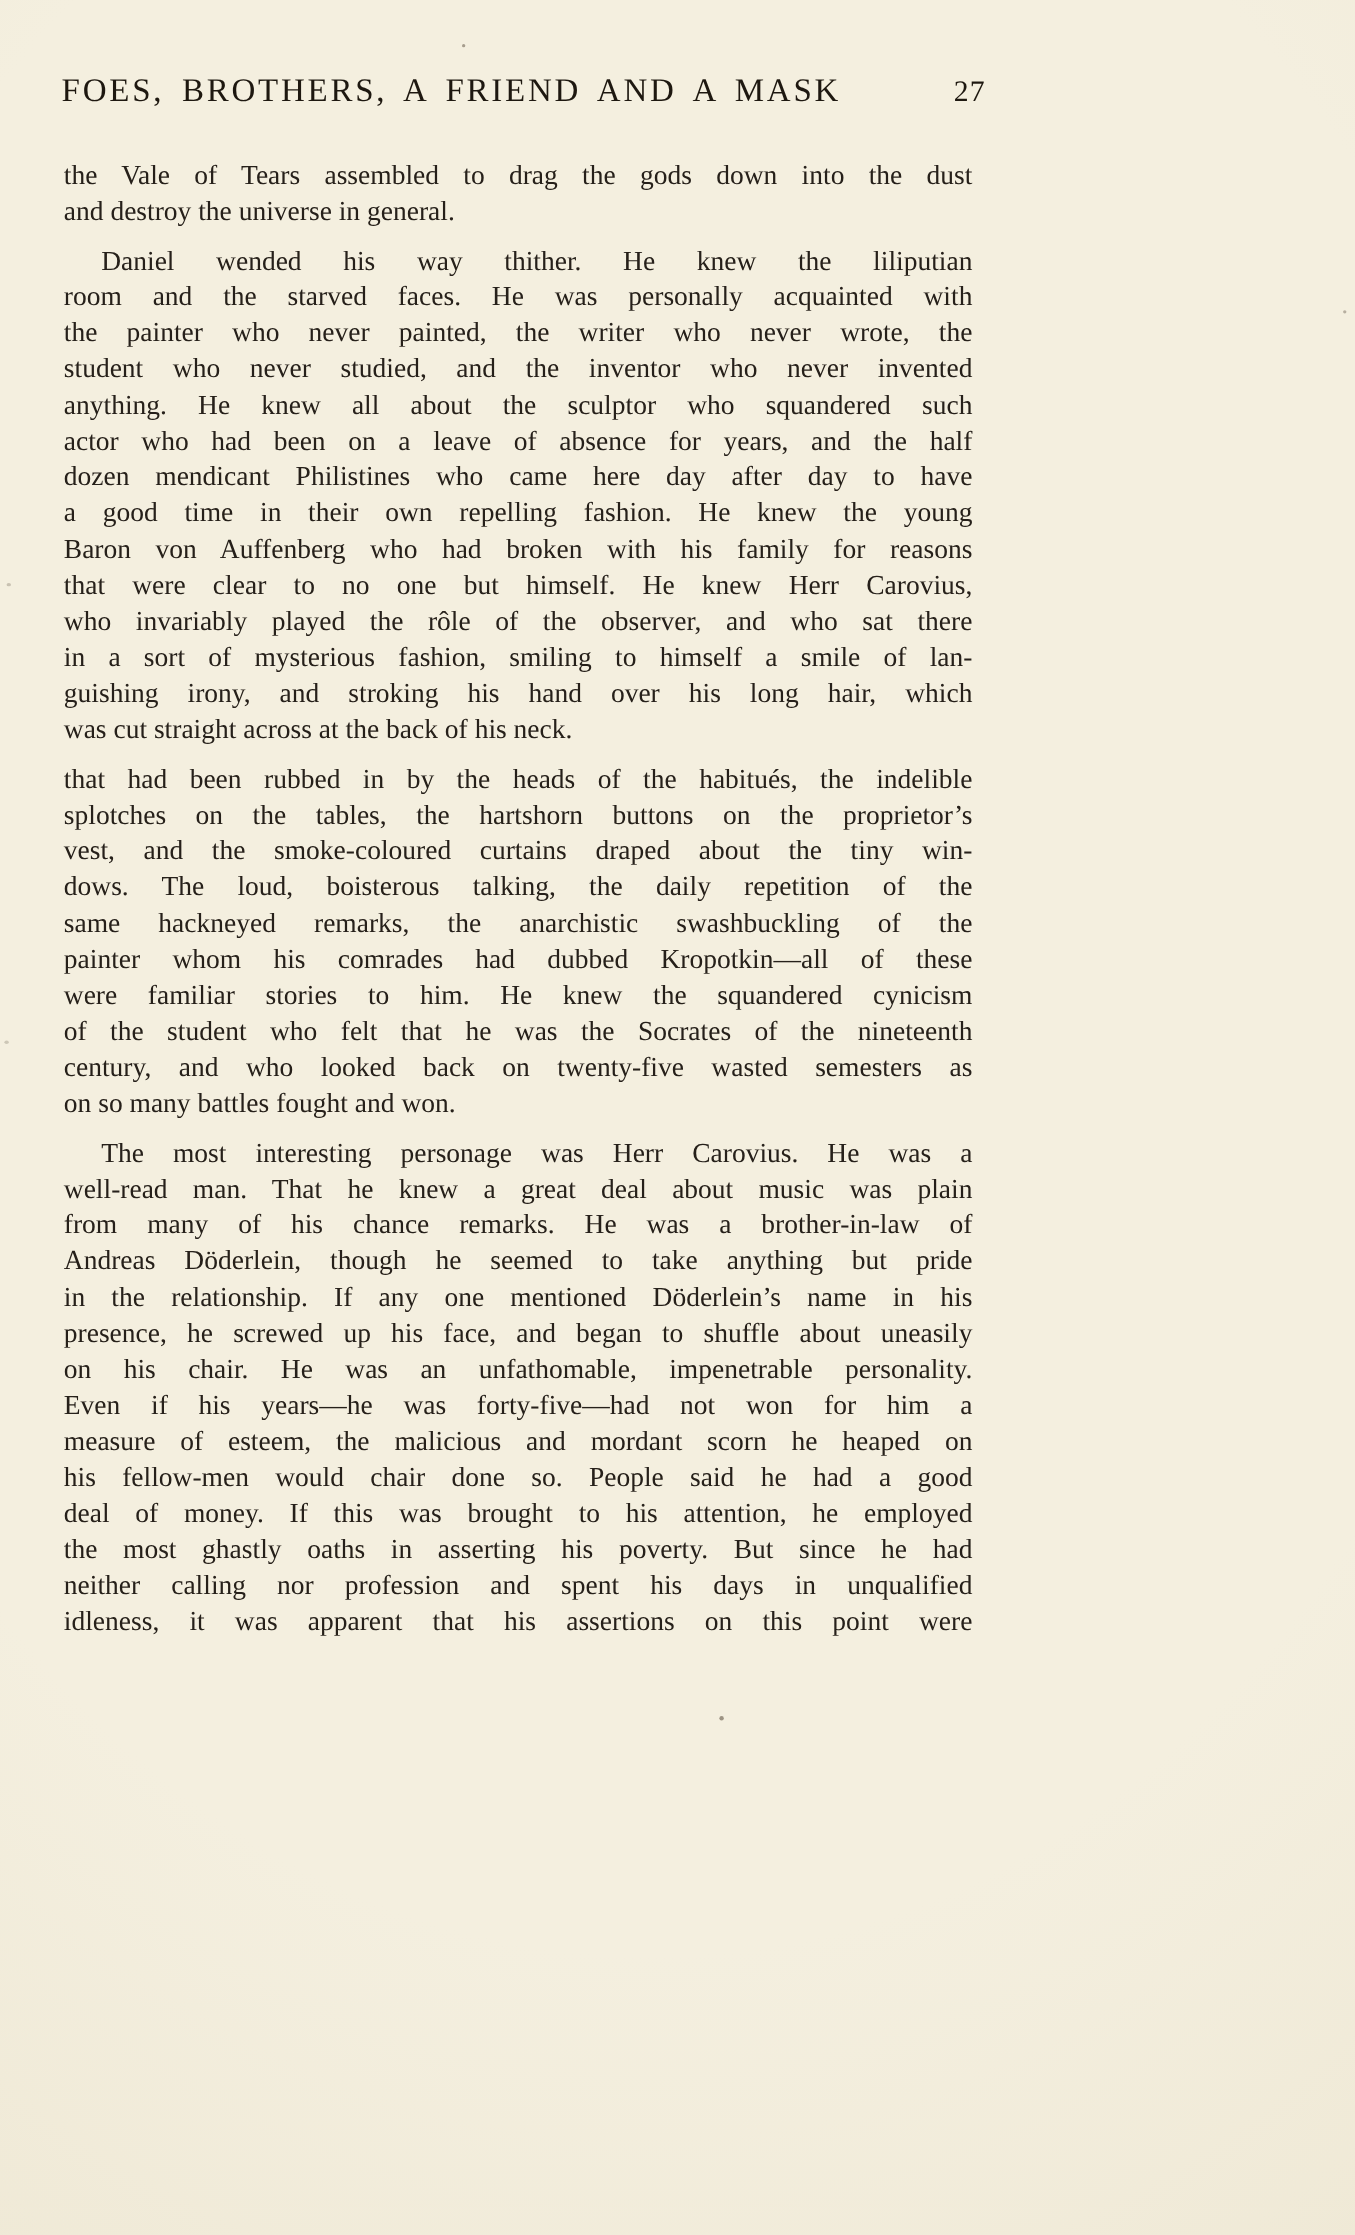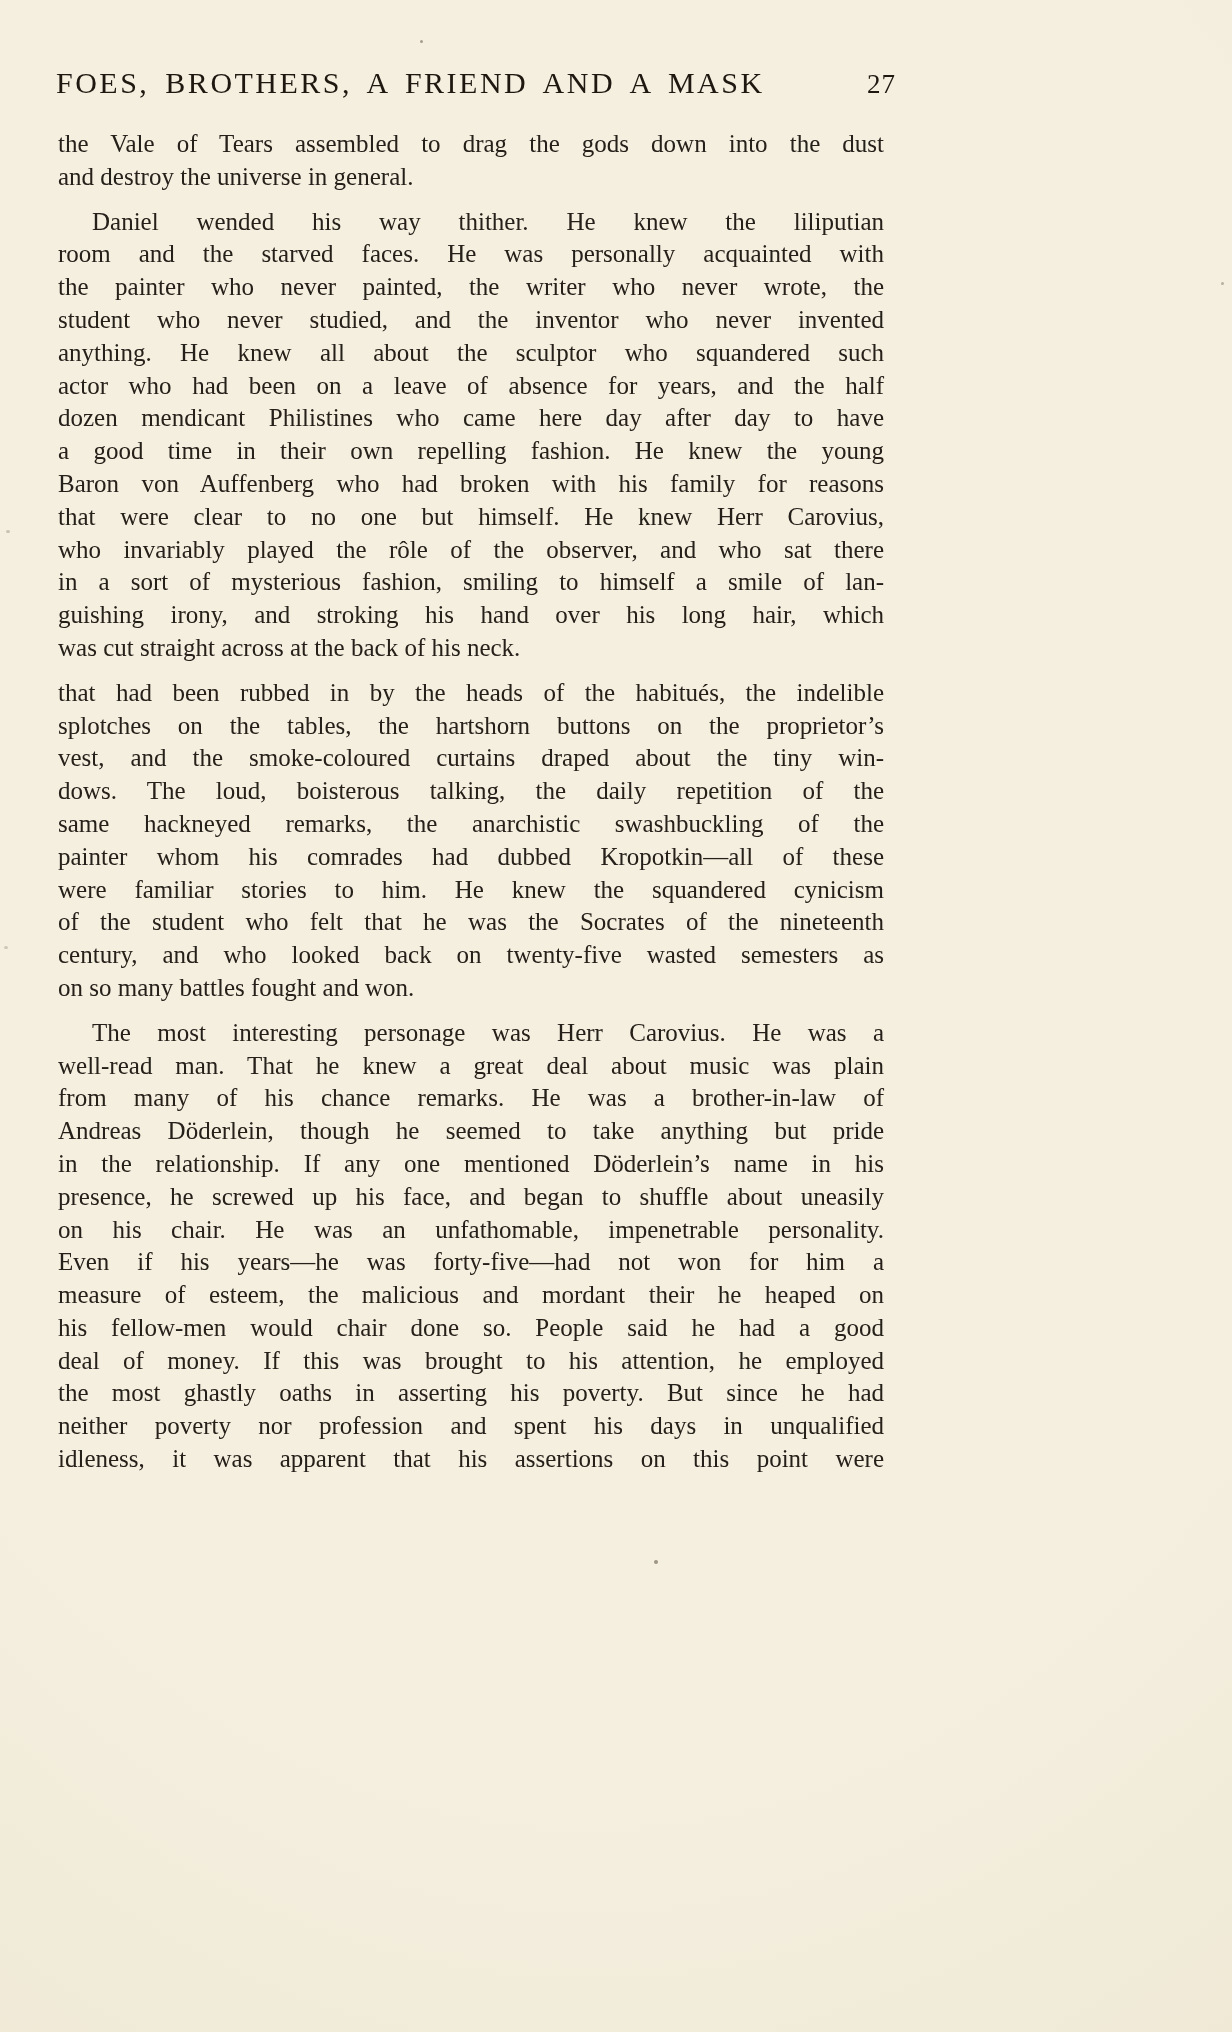--- a/index.html
+++ b/index.html
@@ -20,21 +20,21 @@
     box-sizing: border-box;
     padding: 66px 336px 0 46px;
     background: radial-gradient(ellipse 120% 90% at 48% 38%, #f4efdf 55%, #ece5d0 100%);
     color: #241e16;
   }
   .page-header {
     display: flex;
     justify-content: space-between;
     align-items: baseline;
     padding-left: 10px;
-    margin-bottom: 28px;
+    margin-bottom: 44px;
     text-align: right;
   }
   .running-title {
     font-size: 30px;
     letter-spacing: 2.5px;
     word-spacing: 6px;
     color: #1e1810;
   }
   .page-number {
     font-size: 27px;
@@ -118,25 +118,25 @@
       </div>
       <div class="para">
         <div class="line indent">The most interesting personage was Herr Carovius. He was a</div>
         <div class="line">well-read man. That he knew a great deal about music was plain</div>
         <div class="line">from many of his chance remarks. He was a brother-in-law of</div>
         <div class="line">Andreas Döderlein, though he seemed to take anything but pride</div>
         <div class="line">in the relationship. If any one mentioned Döderlein’s name in his</div>
         <div class="line">presence, he screwed up his face, and began to shuffle about uneasily</div>
         <div class="line">on his chair. He was an unfathomable, impenetrable personality.</div>
         <div class="line">Even if his years—he was forty-five—had not won for him a</div>
-        <div class="line">measure of esteem, the malicious and mordant their he heaped on</div>
+        <div class="line">measure of esteem, the malicious and mordant scorn he heaped on</div>
         <div class="line">his fellow-men would chair done so. People said he had a good</div>
         <div class="line">deal of money. If this was brought to his attention, he employed</div>
         <div class="line">the most ghastly oaths in asserting his poverty. But since he had</div>
-        <div class="line">neither poverty nor profession and spent his days in unqualified</div>
+        <div class="line">neither calling nor profession and spent his days in unqualified</div>
         <div class="line">idleness, it was apparent that his assertions on this point were</div>
       </div>
     </main>
 
   <div class="speck s1"></div>
   <div class="speck s2"></div>
   <div class="speck s3"></div>
   <div class="speck s4"></div>
   <div class="speck s5"></div>
 

